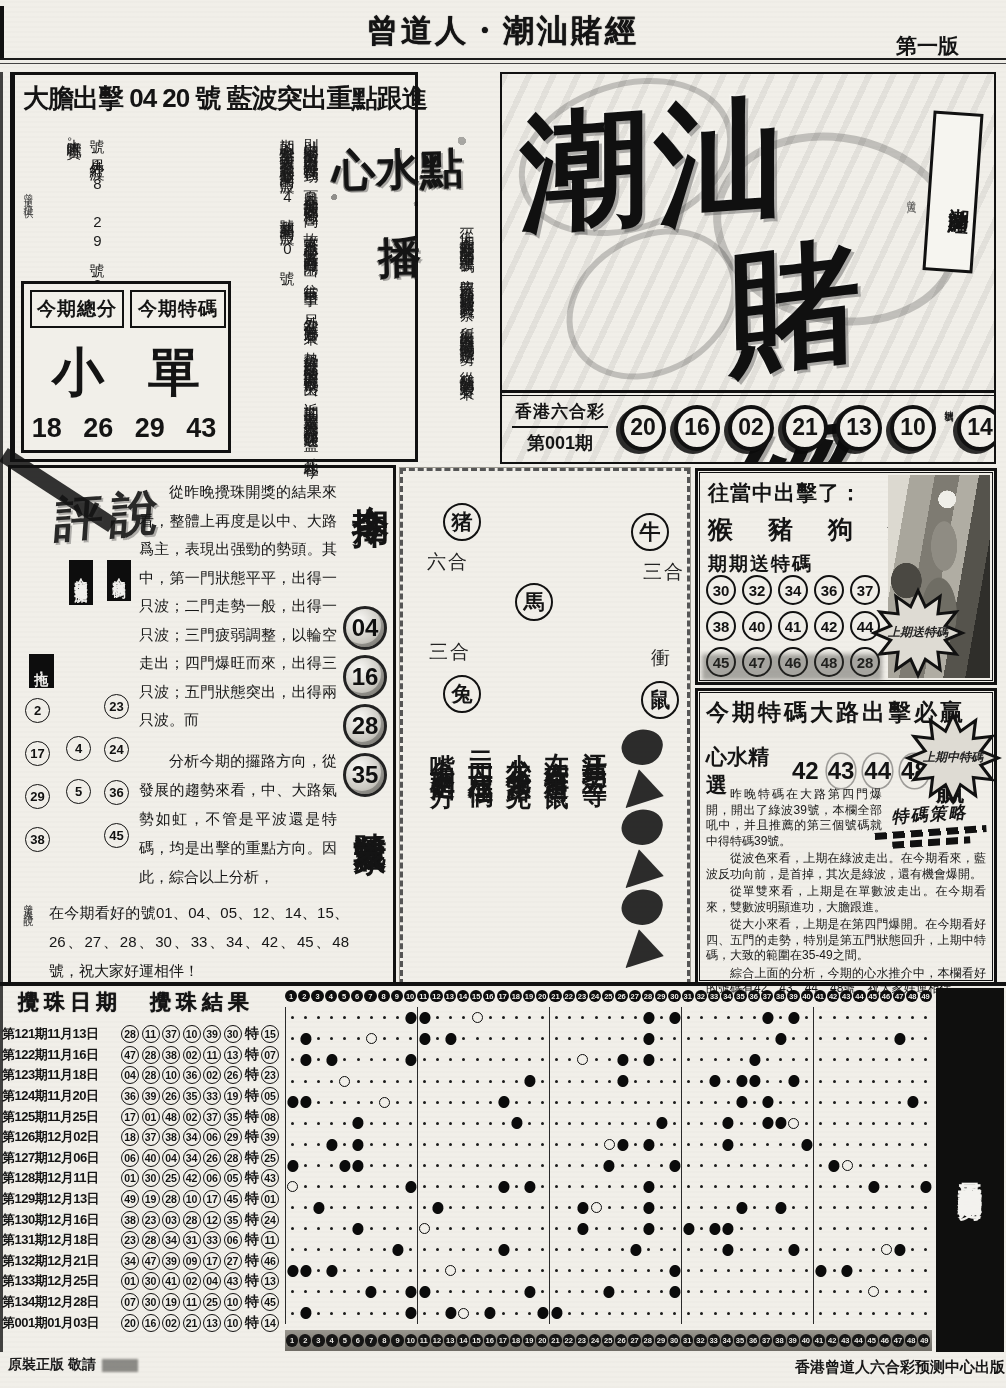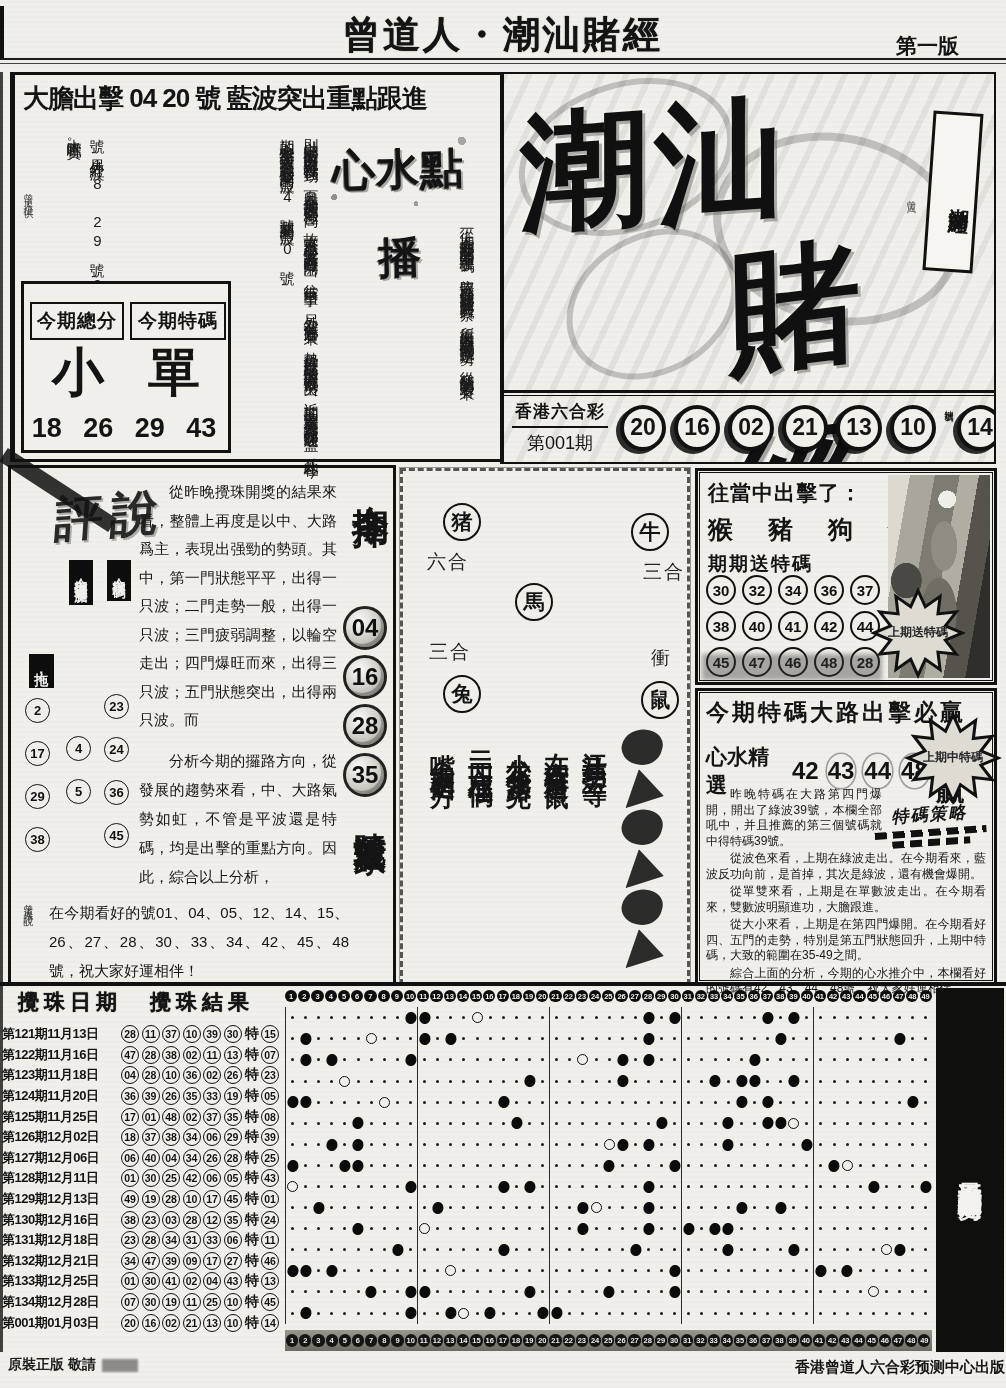--- a/index.html
+++ b/index.html
@@ -4,43 +4,43 @@
 <style>
   * { margin:0; padding:0; box-sizing:border-box; }
   body { background:#cfcdc8; font-family:"Liberation Sans", sans-serif; }
   #page { position:relative; width:1006px; height:1388px; margin:0 auto; background:#f1efe9;
           color:#141414; overflow:hidden;
           background-image:repeating-linear-gradient(0deg, rgba(0,0,0,.012) 0 2px, transparent 2px 5px); }
   .abs { position:absolute; }
   .v { writing-mode:vertical-rl; text-orientation:upright; }
 
   
-  .masthead-title { left:0; right:0; top:10px; text-align:center; font-size:37px; font-weight:900;
+  .masthead-title { left:0; right:0; top:10px; text-align:center; font-size:31px; font-weight:900;
                     letter-spacing:3px; text-shadow:0 0 1px #000; }
   .edition { left:896px; top:32px; font-size:21px; font-weight:900; }
   .head-rule { left:0; right:0; top:58px; height:6px; border-top:2px solid #1b1b1b; border-bottom:1px solid #444; }
   .corner-mark { left:0; top:6px; width:4px; height:52px; background:#111; }
   .left-edge { left:0; top:72px; width:3px; height:1280px; background:#151515; opacity:.8; }
 
   
-  #boxA { left:10px; top:72px; width:494px; height:390px; border:3px solid #111; border-left-width:5px; }
+  #boxA { left:10px; top:72px; width:408px; height:390px; border:3px solid #111; border-left-width:5px; }
   .headline { left:8px; top:6px; width:465px; font-size:26px; font-weight:900; letter-spacing:-1px; white-space:nowrap; }
   .col-title { left:298px; top:50px; width:170px; height:88px; font-size:43px; font-weight:900;
                line-height:88px; text-align:center; letter-spacing:1px; transform:rotate(-1.5deg);
                text-shadow:2px 2px 0 rgba(40,40,40,.35), -1px 1px 0 rgba(0,0,0,.5);
                background:radial-gradient(circle 5px at 12% 80%, rgba(0,0,0,.4) 0 60%, transparent 61%),
                           radial-gradient(circle 7px at 88% 20%, rgba(0,0,0,.3) 0 60%, transparent 61%),
                           radial-gradient(circle 4px at 60% 90%, rgba(0,0,0,.35) 0 60%, transparent 61%); }
   .vtext { font-size:15px; letter-spacing:2px; color:#1a1a1a; }
   #tips-intro { left:310px; top:142px; width:158px; height:236px; line-height:31px; }
   #tips-main  { left:96px;  top:52px;  width:212px; height:328px; line-height:24px; }
   #tips-tail  { left:26px;  top:52px;  width:68px;  height:242px; line-height:23px; }
   #tips-provider { left:6px; top:110px; height:170px; font-size:10px; letter-spacing:4px; color:#444; }
   #summary-box { left:6px; top:206px; width:210px; height:172px; border:3px solid #111; background:#f1efe9; }
-  .sum-cell { top:18px; height:38px; border:2px solid #111; font-size:19px; font-weight:900;
+  .sum-cell { top:6px; height:38px; border:2px solid #111; font-size:19px; font-weight:900;
               display:flex; align-items:center; justify-content:center; letter-spacing:1px; }
   #sum-cell-total { left:6px; width:94px; } #sum-cell-special { left:106px; width:96px; }
   .sum-big { top:54px; left:0; right:0; display:flex; justify-content:space-between; padding:0 28px;
              font-size:52px; font-weight:900; }
   .sum-nums { bottom:6px; left:0; right:4px; text-align:center; font-size:27px; font-weight:900; word-spacing:14px; }
 
   
   #boxB { left:500px; top:72px; width:496px; height:392px; border:2px solid #111; overflow:hidden; }
   .swirl { position:absolute; border:6px solid rgba(25,25,25,.22); border-radius:50%; }
   .streaks { position:absolute; inset:0; background:repeating-linear-gradient(115deg, rgba(0,0,0,.06) 0 6px, transparent 6px 22px); }
@@ -50,21 +50,21 @@
   #brand-bottom { left:228px; top:138px; font-size:132px; letter-spacing:10px; transform:rotate(-7deg) skewX(-6deg); }
   #brand-tag { right:16px; top:38px; width:50px; height:160px; border:3px solid #111; background:#f6f5f0;
                font-size:20px; font-weight:900; text-align:center; padding-top:8px; transform:rotate(4deg);
                letter-spacing:2px; }
   #brand-provider { right:76px; top:118px; font-size:10px; color:#333; opacity:.75; letter-spacing:2px; }
   #resultbar { left:0; right:0; bottom:0; height:72px; border-top:3px solid #111; display:flex; align-items:center; }
   #resultbar::before { content:""; position:absolute; top:2px; left:0; right:0; border-top:1px solid #111; }
   #lottery-block { width:104px; margin-left:6px; text-align:center; flex:none; }
   #lottery-name { font-size:17px; font-weight:900; letter-spacing:1px; }
   #lottery-rule { height:0; border-top:2px solid #111; margin:3px 4px; }
-  #lottery-period { font-size:18px; font-weight:400; }
+  #lottery-period { font-size:18px; font-weight:700; }
   #masthead-balls { display:flex; gap:8px; margin-left:8px; align-items:center; }
   .ball { width:46px; height:46px; border:4px solid #111; border-radius:50%; display:flex; align-items:center;
           justify-content:center; font-size:23px; font-weight:900; flex:none;
           box-shadow:-4px 3px 0 0 rgba(10,10,10,.85); background:#f1efe9; }
   #special-label { font-size:9px; letter-spacing:1px; height:50px; margin:0 2px 0 6px; color:#111; }
 
   
   #boxC { left:8px; top:465px; width:388px; height:520px; border:3px solid #111; }
   #slash { left:-18px; top:14px; width:130px; height:16px; background:#111; transform:rotate(33deg); opacity:.85; }
   #boxC-title { left:44px; top:16px; font-size:48px; font-weight:900; letter-spacing:8px;
@@ -106,21 +106,21 @@
   .poem-col { text-align:left; }
   #figure-art { left:212px; top:258px; width:54px; height:246px; display:flex; flex-direction:column;
                 align-items:center; gap:4px; }
   .fig { width:40px; height:36px; background:#161616; opacity:.9; }
   .fig.tri { clip-path:polygon(50% 0, 100% 85%, 0 100%); }
   .fig.blob { border-radius:60% 40% 55% 45%; }
   .fig:nth-child(odd) { transform:rotate(14deg); }
   .fig:nth-child(even) { transform:rotate(-10deg); }
 
   
-  .burst { position:absolute; display:flex; align-items:center; justify-content:center; text-align:right; }
+  .burst { position:absolute; display:flex; align-items:center; justify-content:center; text-align:right;font-style:italic; }
   .burst::before, .burst::after { content:""; position:absolute; }
   .burst::before { inset:0; background:#111;
     clip-path:polygon(100% 50%,80.9% 58.3%,93.3% 75%,72.6% 72.6%,75% 93.3%,58.3% 80.9%,50% 100%,41.7% 80.9%,25% 93.3%,27.4% 72.6%,6.7% 75%,19.1% 58.3%,0 50%,19.1% 41.7%,6.7% 25%,27.4% 27.4%,25% 6.7%,41.7% 19.1%,50% 0,58.3% 19.1%,75% 6.7%,72.6% 27.4%,93.3% 25%,80.9% 41.7%); }
   .burst::after { inset:8%; background:#dedbd3;
     clip-path:polygon(100% 50%,80.9% 58.3%,93.3% 75%,72.6% 72.6%,75% 93.3%,58.3% 80.9%,50% 100%,41.7% 80.9%,25% 93.3%,27.4% 72.6%,6.7% 75%,19.1% 58.3%,0 50%,19.1% 41.7%,6.7% 25%,27.4% 27.4%,25% 6.7%,41.7% 19.1%,50% 0,58.3% 19.1%,75% 6.7%,72.6% 27.4%,93.3% 25%,80.9% 41.7%); }
   .burst span { position:relative; z-index:1; font-weight:900; color:#232323; line-height:1.3; }
 
   
   #boxE { left:695px; top:468px; width:302px; height:217px; border:3px solid #111; box-shadow:inset 0 0 0 1px #f1efe9, inset 0 0 0 2px #111; }
   #gy-title { left:10px; top:8px; font-size:21px; font-weight:900; letter-spacing:1px; }

